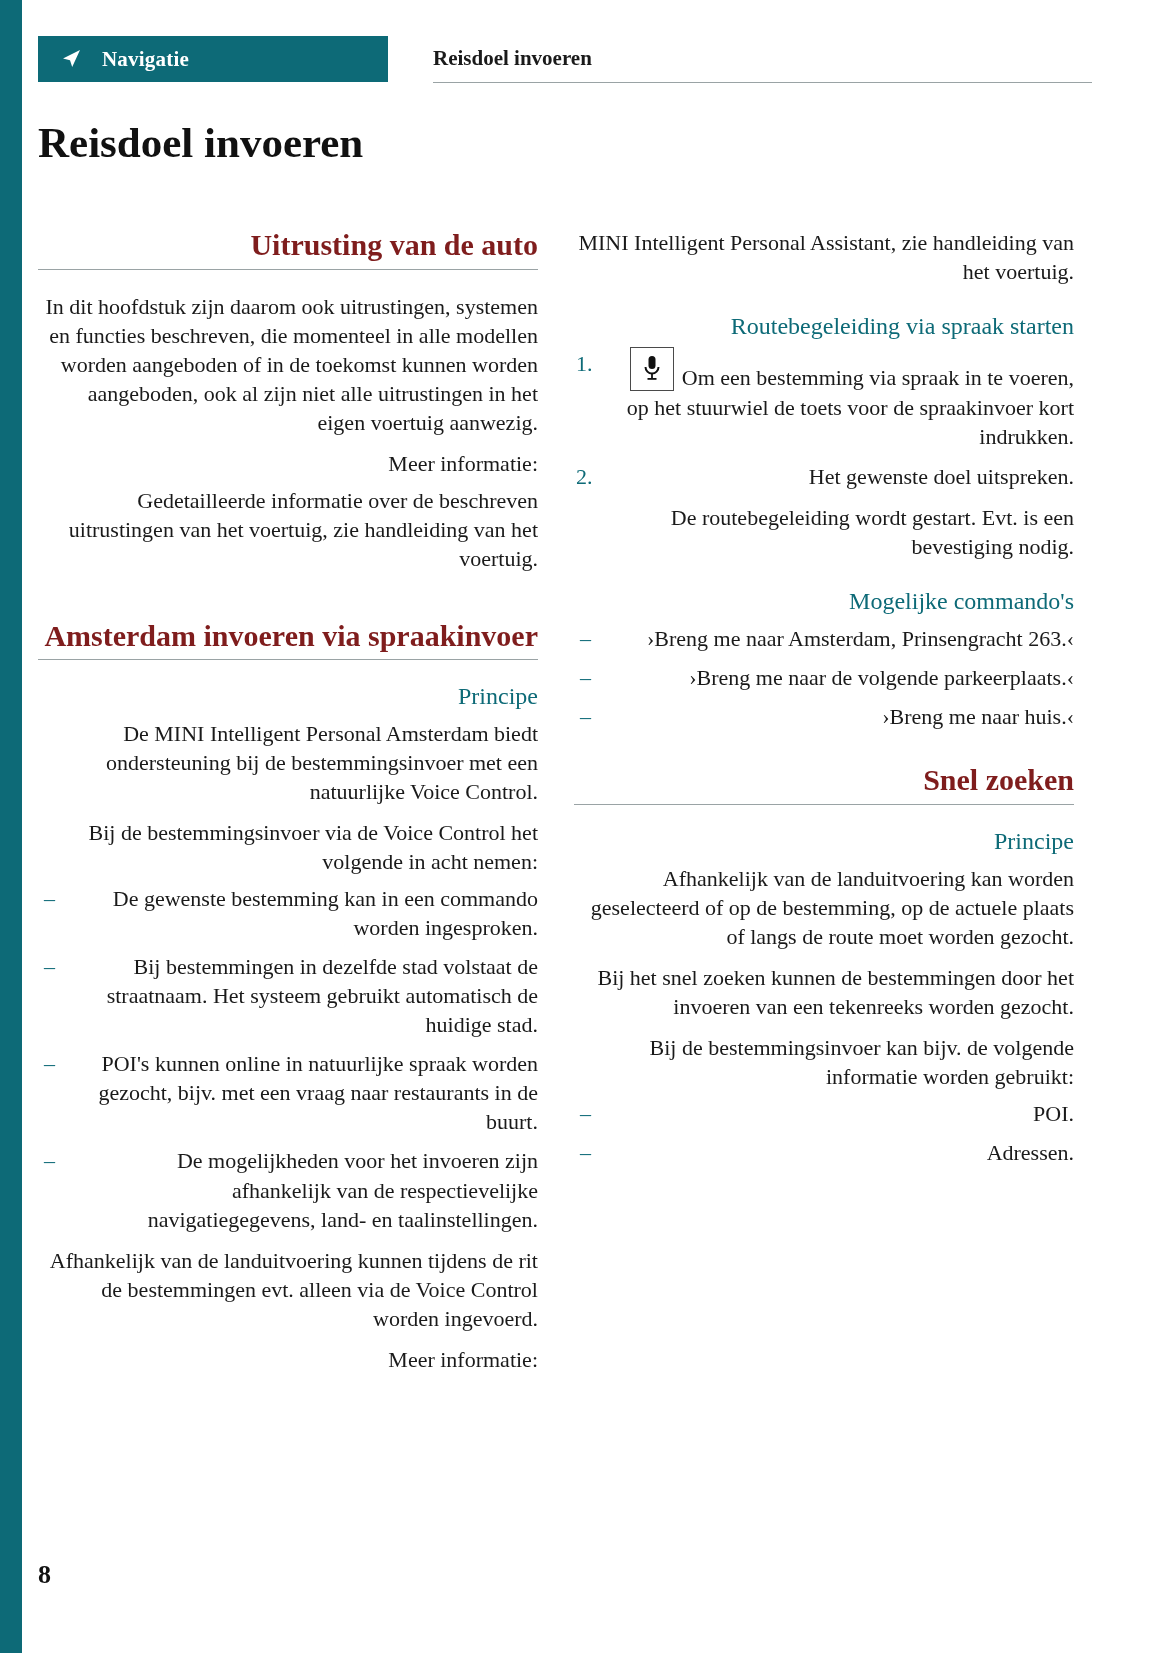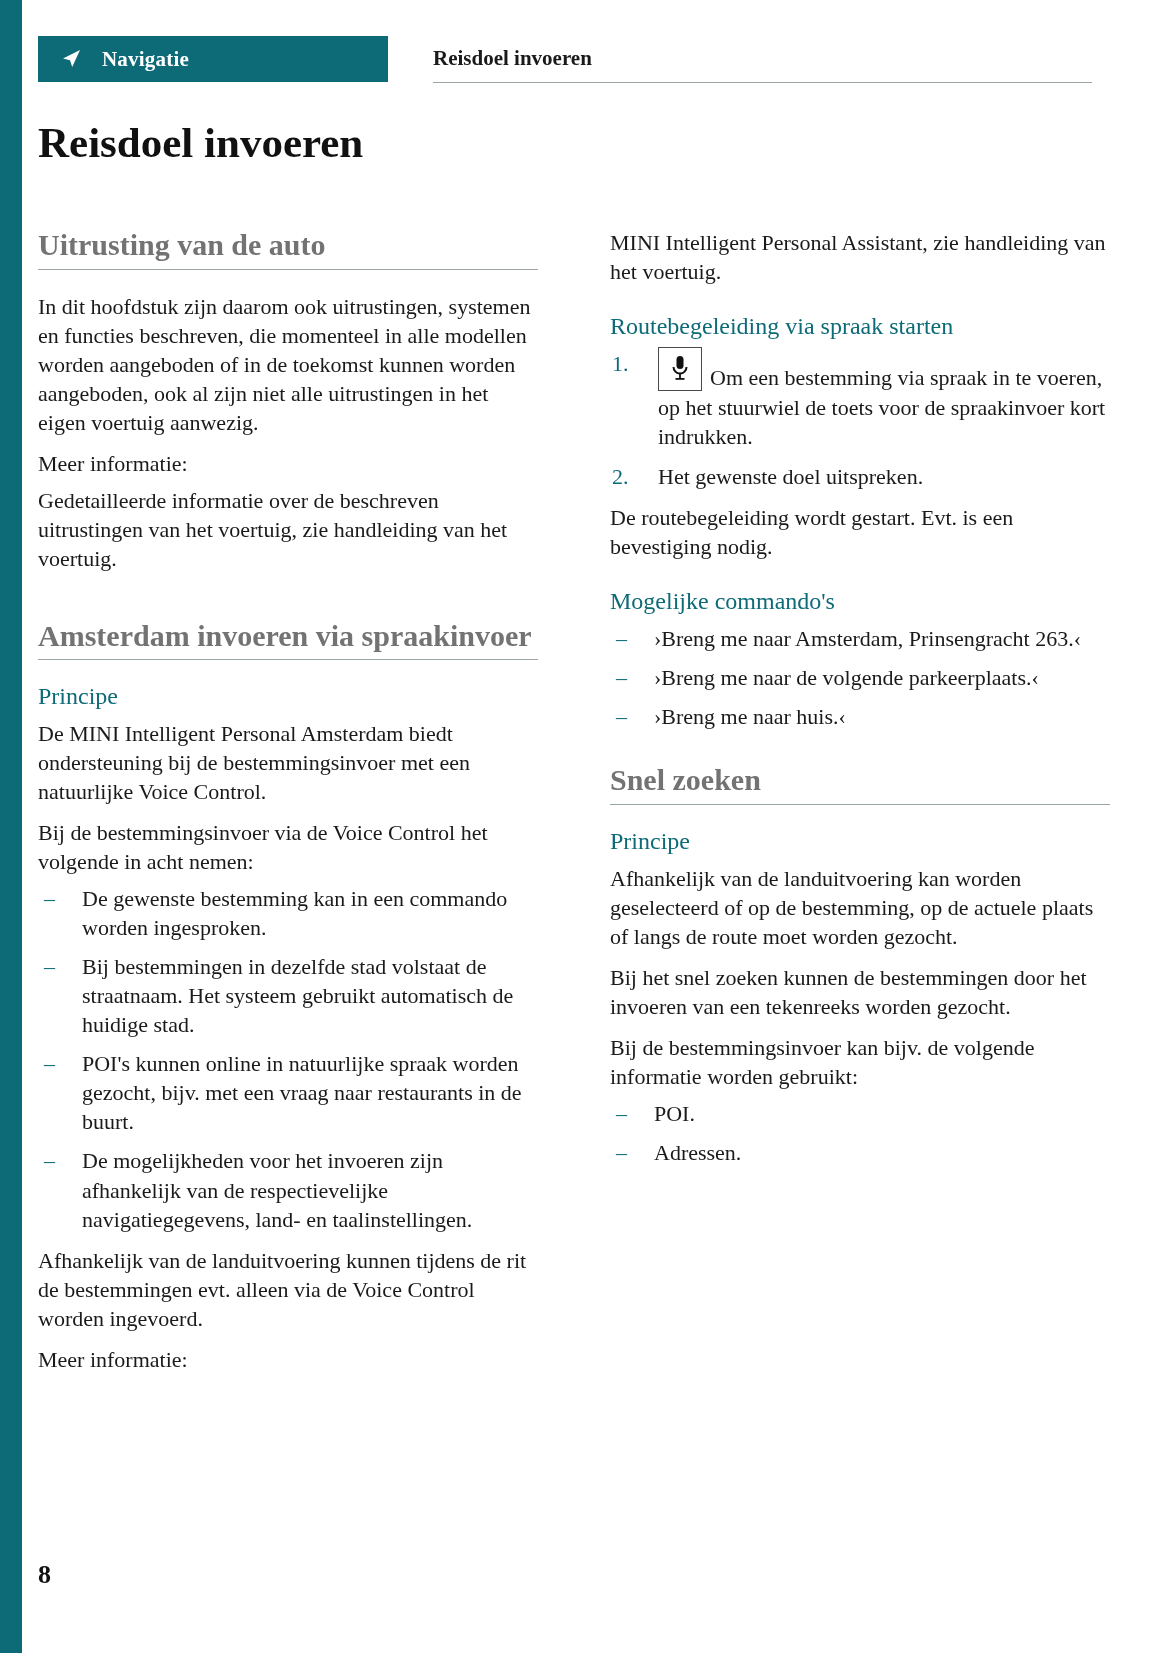--- a/index.html
+++ b/index.html
@@ -9,20 +9,21 @@
   }
   .page {
     position: relative;
     width: 1165px;
     height: 1653px;
     background: #ffffff;
     font-family: "Liberation Serif", serif;
     color: #1a1a1a;
     box-sizing: border-box;
     overflow: hidden;
+    text-align: right;
   }
   
   .edge-bar {
     position: absolute;
     left: 0;
     top: 0;
     width: 22px;
     height: 1653px;
     background: #0d6a77;
   }
@@ -87,25 +88,25 @@
     letter-spacing: 0px;
   }
 
   
   .col {
     position: absolute;
     top: 228px;
     width: 500px;
   }
   .col-left { left: 38px; }
-  .col-right { left: 610px; }
+  .col-right { left: 574px; }
 
   h2.sec {
     font-family: "Liberation Serif", serif;
-    color: #737373;
+    color: #7f1d1d;
     font-size: 30px;
     font-weight: bold;
     margin: 0 0 6px 0;
     line-height: 1.15;
   }
   .sec-rule {
     height: 1px;
     background: #9aa3a5;
     margin: 4px 0 22px 0;
   }

